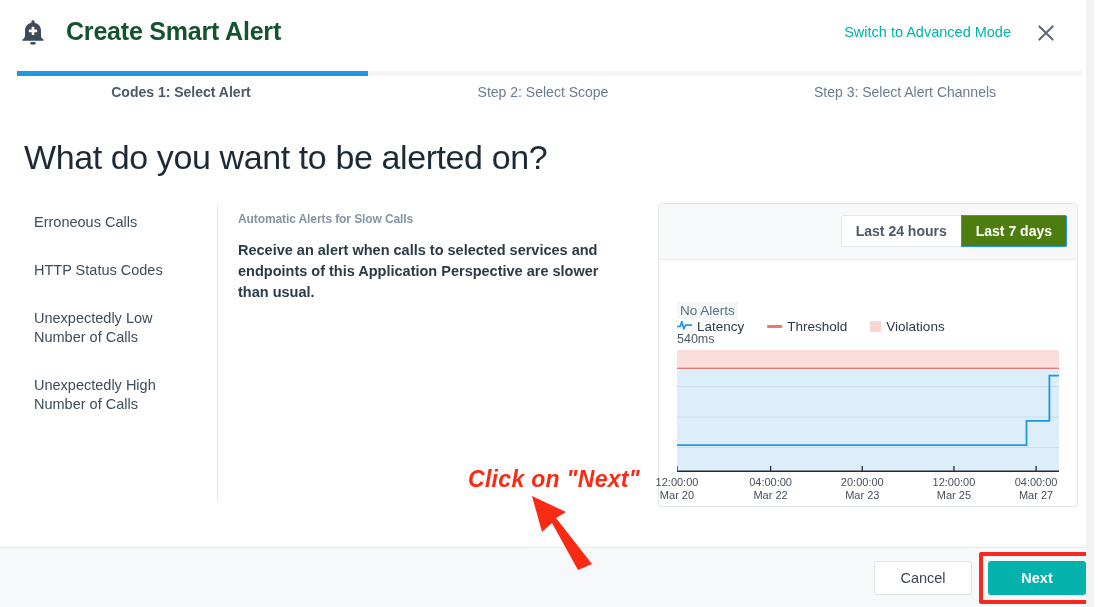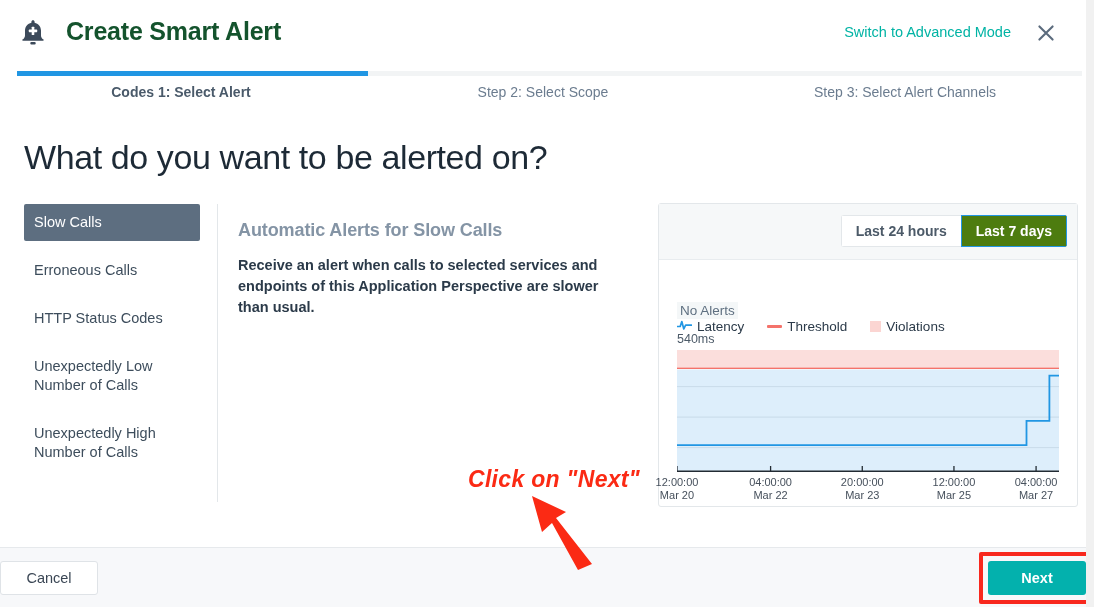--- a/index.html
+++ b/index.html
@@ -99,21 +99,21 @@
   .alert-item.selected { background:#5d6e80; color:#ffffff; }
 
   .v-divider {
     position:absolute; left:217px; top:0; width:1px; height:298px;
     background:#e3e7ea;
   }
 
   
   .desc-col { position:absolute; left:238px; top:0; width:400px; }
   .desc-title {
-    font-size:18px; font-weight:600; color:#8494a5; margin:16px 0 14px 0;
+    font-size:12px; font-weight:600; color:#8494a5; margin:8px 0 14px 0;
     letter-spacing:-0.1px;
   }
   .desc-body {
     font-size:14.5px; font-weight:700; color:#2b3a49; line-height:21px;
     margin:0; max-width:365px;
   }
 
   
   .chart-panel {
     position:absolute; left:658px; top:-1px; width:420px; height:304px;
@@ -161,21 +161,21 @@
   }
   .xtick {
     position:absolute; text-align:center; font-size:11px; color:#46505c;
     line-height:13px; white-space:nowrap; transform:translateX(-50%);
   }
 
   
   .modal-footer {
     position:absolute; left:0; top:547px; width:1086px; height:60px;
     background:#f7f8fa; border-top:1px solid #e6e9ec;
-    display:flex; align-items:center; justify-content:space-between; gap:16px;
+    display:flex; align-items:center; justify-content:flex-end; gap:16px;
   }
   .btn-cancel {
     width:98px; height:34px; background:#ffffff; border:1px solid #dfe3e7;
     border-radius:3px; font-size:14.5px; color:#3a4654; cursor:pointer;
     font-family:"Liberation Sans", sans-serif;
   }
   .next-wrap { position:relative; }
   .btn-next {
     width:98px; height:34px; background:#03b1ad; border:none;
     border-radius:3px; font-size:14.5px; color:#ffffff; font-weight:600;
@@ -240,21 +240,20 @@
         <div class="step-label">Step 3: Select Alert Channels</div>
       </div>
     </div>
 
     <div class="modal-body">
       <div class="big-question">What do you want to be alerted on?</div>
 
       <div class="content-row">
 
         <div class="alert-list">
-          <div class="alert-item selected">Slow Calls</div>
           <div class="alert-item">Erroneous Calls</div>
           <div class="alert-item">HTTP Status Codes</div>
           <div class="alert-item" style="white-space:pre-line">Unexpectedly Low
 Number of Calls</div>
           <div class="alert-item" style="white-space:pre-line">Unexpectedly High
 Number of Calls</div>
         </div>
 
         <div class="v-divider"></div>
 

